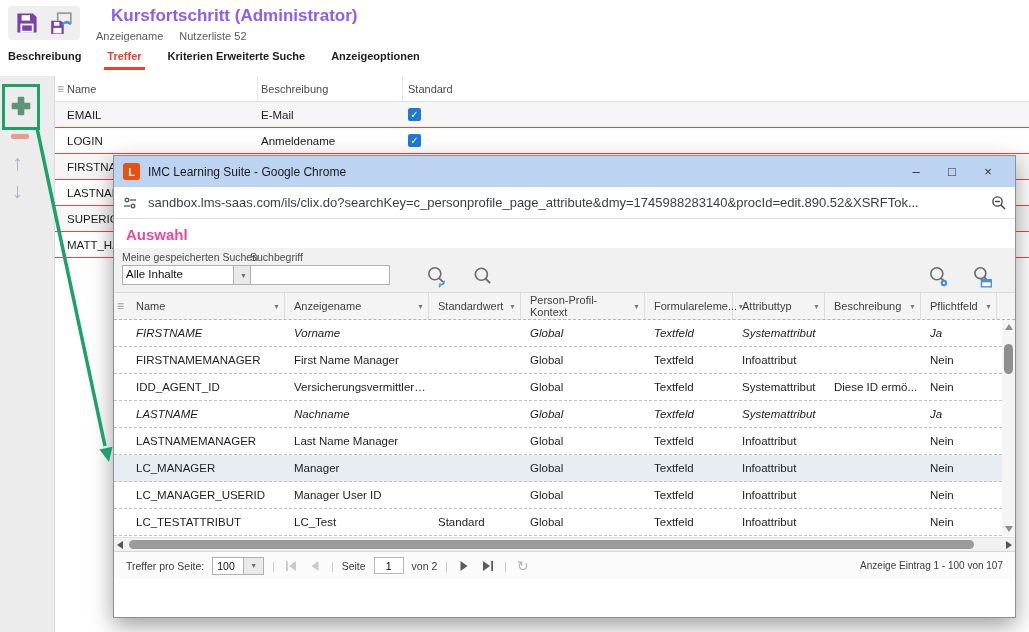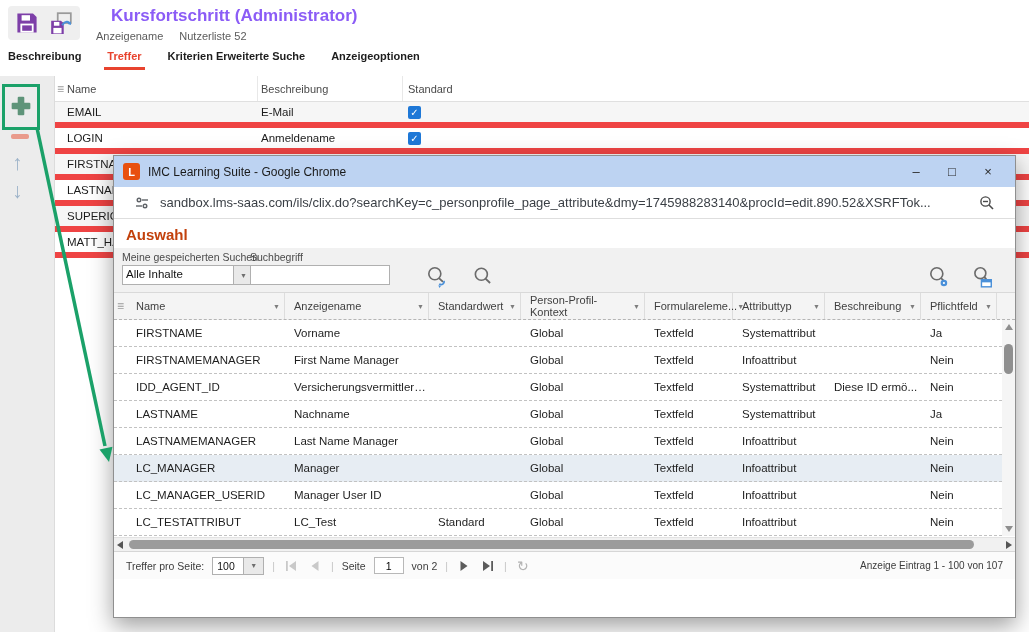--- a/index.html
+++ b/index.html
@@ -31,42 +31,42 @@
   .up-btn { position:absolute; left:12px; top:76px; }
   .down-btn { position:absolute; left:12px; top:104px; }
 
   .main-table { position:absolute; left:55px; top:76px; right:0; }
   .mt-header { height:26px; display:flex; align-items:center; border-bottom:1px solid #e0e0e0; font-size:11px; color:#4a4a4a; background:#fff; }
   .mt-drag { width:12px; padding-left:2px; color:#9a9a9a; font-size:12px; }
   .mt-name { width:191px; padding-right:8px; border-right:1px solid #e8e8e8; }
   .mt-header .mt-name, .mt-header .mt-besch { height:100%; display:flex; align-items:center; }
   .mt-besch { width:145px; padding-left:3px; border-right:1px solid #e8e8e8; }
   .mt-std { flex:1; padding-left:5px; display:flex; align-items:center; }
-  .mt-row { height:26px; display:flex; align-items:center; font-size:11.5px; color:#1c1c1c; border-bottom:6px solid #ef4444; }
+  .mt-row { height:26px; display:flex; align-items:center; font-size:11.5px; color:#1c1c1c; border-bottom:1px solid #ef4444; }
   .mt-row .mt-name, .mt-row .mt-besch { border-right:none; }
   .mt-row.alt { background:#f6f6f6; }
   .cb { width:13px; height:13px; background:#1e78d7; border-radius:2px; color:#fff; font-size:10px; line-height:13px; text-align:center; display:inline-block; cursor:pointer; }
 
   
   .annotation { position:absolute; left:0; top:0; width:1029px; height:632px; z-index:60; pointer-events:none; }
 
   
   .popup { position:absolute; left:113px; top:155px; width:903px; height:463px; background:#fff;
     border:1px solid #8f8f8f; box-shadow:0 8px 22px rgba(0,0,0,.38); z-index:30; }
   .titlebar { height:31px; background:#bdd3f2; display:flex; align-items:center; padding:0 9px; }
   .logo { width:17px; height:17px; background:#e8500f; color:#fff; border-radius:3px; font-size:11px; font-weight:bold;
     display:flex; align-items:center; justify-content:center; margin-right:8px; }
   .wtitle { font-size:12px; color:#1a1a1a; flex:1; }
   .wc { width:36px; text-align:center; font-size:13px; background:none; border:none; color:#2a2a2a; cursor:pointer; font-family:inherit; }
-  .urlbar { height:32px; display:flex; align-items:center; padding:0 20px; gap:10px; background:#fff; border-bottom:1px solid #dedede; }
+  .urlbar { height:32px; display:flex; align-items:center; padding:0 8px; gap:10px; background:#fff; border-bottom:1px solid #dedede; }
   .url { flex:1; font-size:13px; color:#3a3f45; white-space:nowrap; overflow:hidden; cursor:text; }
   .ic { display:inline-flex; align-items:center; justify-content:center; cursor:pointer; }
 
   .pcontent { position:relative; height:398px; }
-  .heading { padding:7px 12px 3px; font-size:15px; font-weight:bold; color:#c2410c; }
+  .heading { padding:7px 12px 3px; font-size:15px; font-weight:bold; color:#ec4899; }
   .search-panel { position:absolute; left:0; right:0; top:29px; height:45px; background:#f1f1f1; border-bottom:1px solid #d9d9d9; }
   .sgroup { position:absolute; top:3px; }
   .g1 { left:8px; } .g2 { left:136px; }
   .sgroup label { display:block; font-size:10.5px; color:#4a4a4a; margin-bottom:2px; }
   .selectbox { display:flex; width:132px; height:20px; background:#fff; border:1px solid #b0b0b0; cursor:pointer; }
   .selval { flex:1; font-size:11.5px; padding:2px 3px; white-space:nowrap; overflow:hidden; color:#111; }
   .selarrow { width:20px; background:#e9e9e9; border-left:1px solid #b0b0b0; color:#6f6f6f; font-size:7px;
     display:flex; align-items:center; justify-content:center; }
   .sinput { width:140px; height:20px; border:1px solid #b0b0b0; font-size:11.5px; padding:0 5px; background:#fff; font-family:inherit; }
   .sp-icon { position:absolute; top:17px; width:24px; height:24px; }
@@ -75,21 +75,21 @@
   .pt-header { position:absolute; left:0; top:74px; height:27px; width:901px; background:#f4f4f4;
     border-bottom:1px dashed #b5b5b5; display:flex; align-items:center; font-size:11px; color:#3f3f3f; }
   .ph-drag { width:13px; padding-left:3px; color:#9a9a9a; font-size:12px; }
   .ph-cell { display:flex; align-items:center; justify-content:space-between; height:100%;
     border-right:1px solid #ddd; padding:0 4px 0 9px; }
   .fltr { color:#7d7d7d; font-size:7px; cursor:pointer; }
   .pc-name{width:158px}.pc-anz{width:144px}.pc-std{width:92px}.pc-ctx{width:124px}
   .pc-form{width:88px}.pc-typ{width:92px}.pc-besch{width:96px}.pc-pflicht{width:76px}
   #popup-rows { position:absolute; left:0; top:101px; width:888px; }
   .pt-row { height:27px; display:flex; align-items:center; font-size:11.5px; color:#1e1e1e; border-bottom:1px dashed #c2c2c2; cursor:default; }
-  .pt-row.italic { }
+  .pt-row.italic { font-style:italic; }
   .pt-row.hl { background:#e7edf3; }
   .pt-drag { width:13px; }
   .pt-cell { padding-left:9px; white-space:nowrap; overflow:hidden; text-overflow:ellipsis; }
 
   .vscroll { position:absolute; left:888px; top:101px; width:13px; height:216px; background:#f5f5f5; }
   .vs-up, .vs-down { position:absolute; left:3px; width:0; height:0; border-left:4px solid transparent; border-right:4px solid transparent; cursor:pointer; }
   .vs-up { top:4px; border-bottom:6px solid #8f8f8f; }
   .vs-down { bottom:4px; border-top:6px solid #8f8f8f; }
   .vs-thumb { position:absolute; left:2px; top:24px; width:9px; height:30px; background:#8f8f8f; border-radius:5px; cursor:grab; }
 

